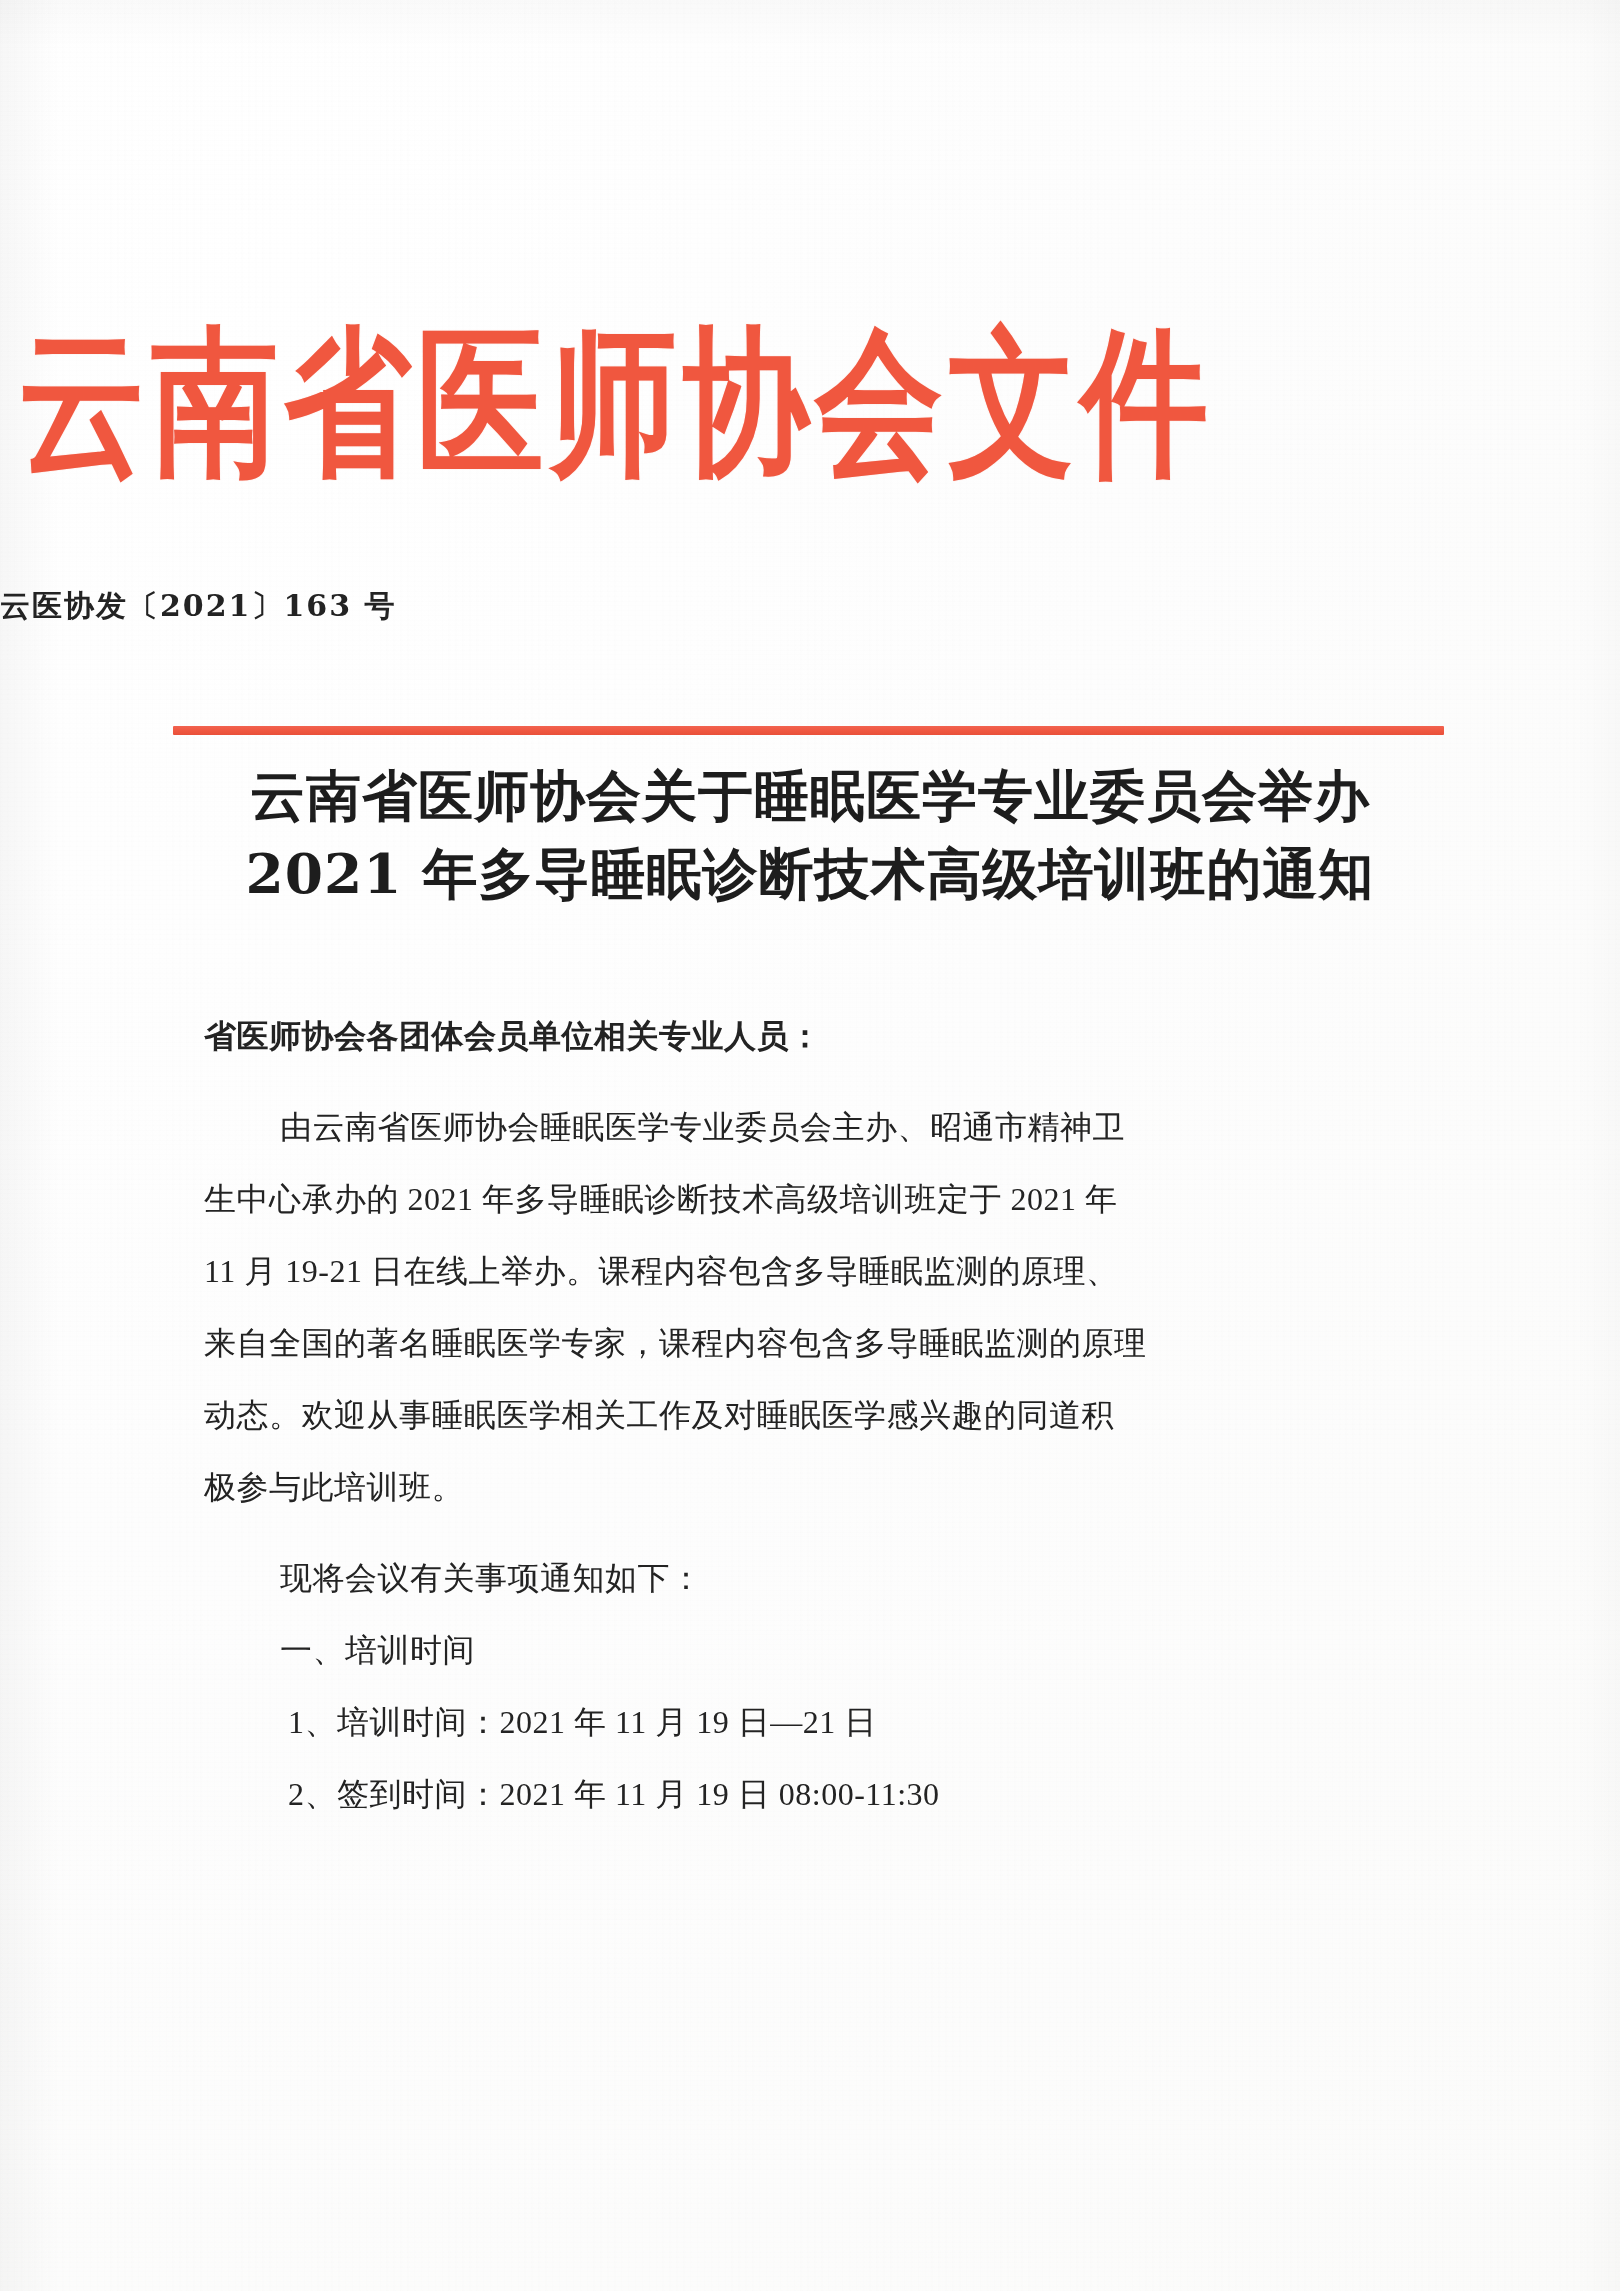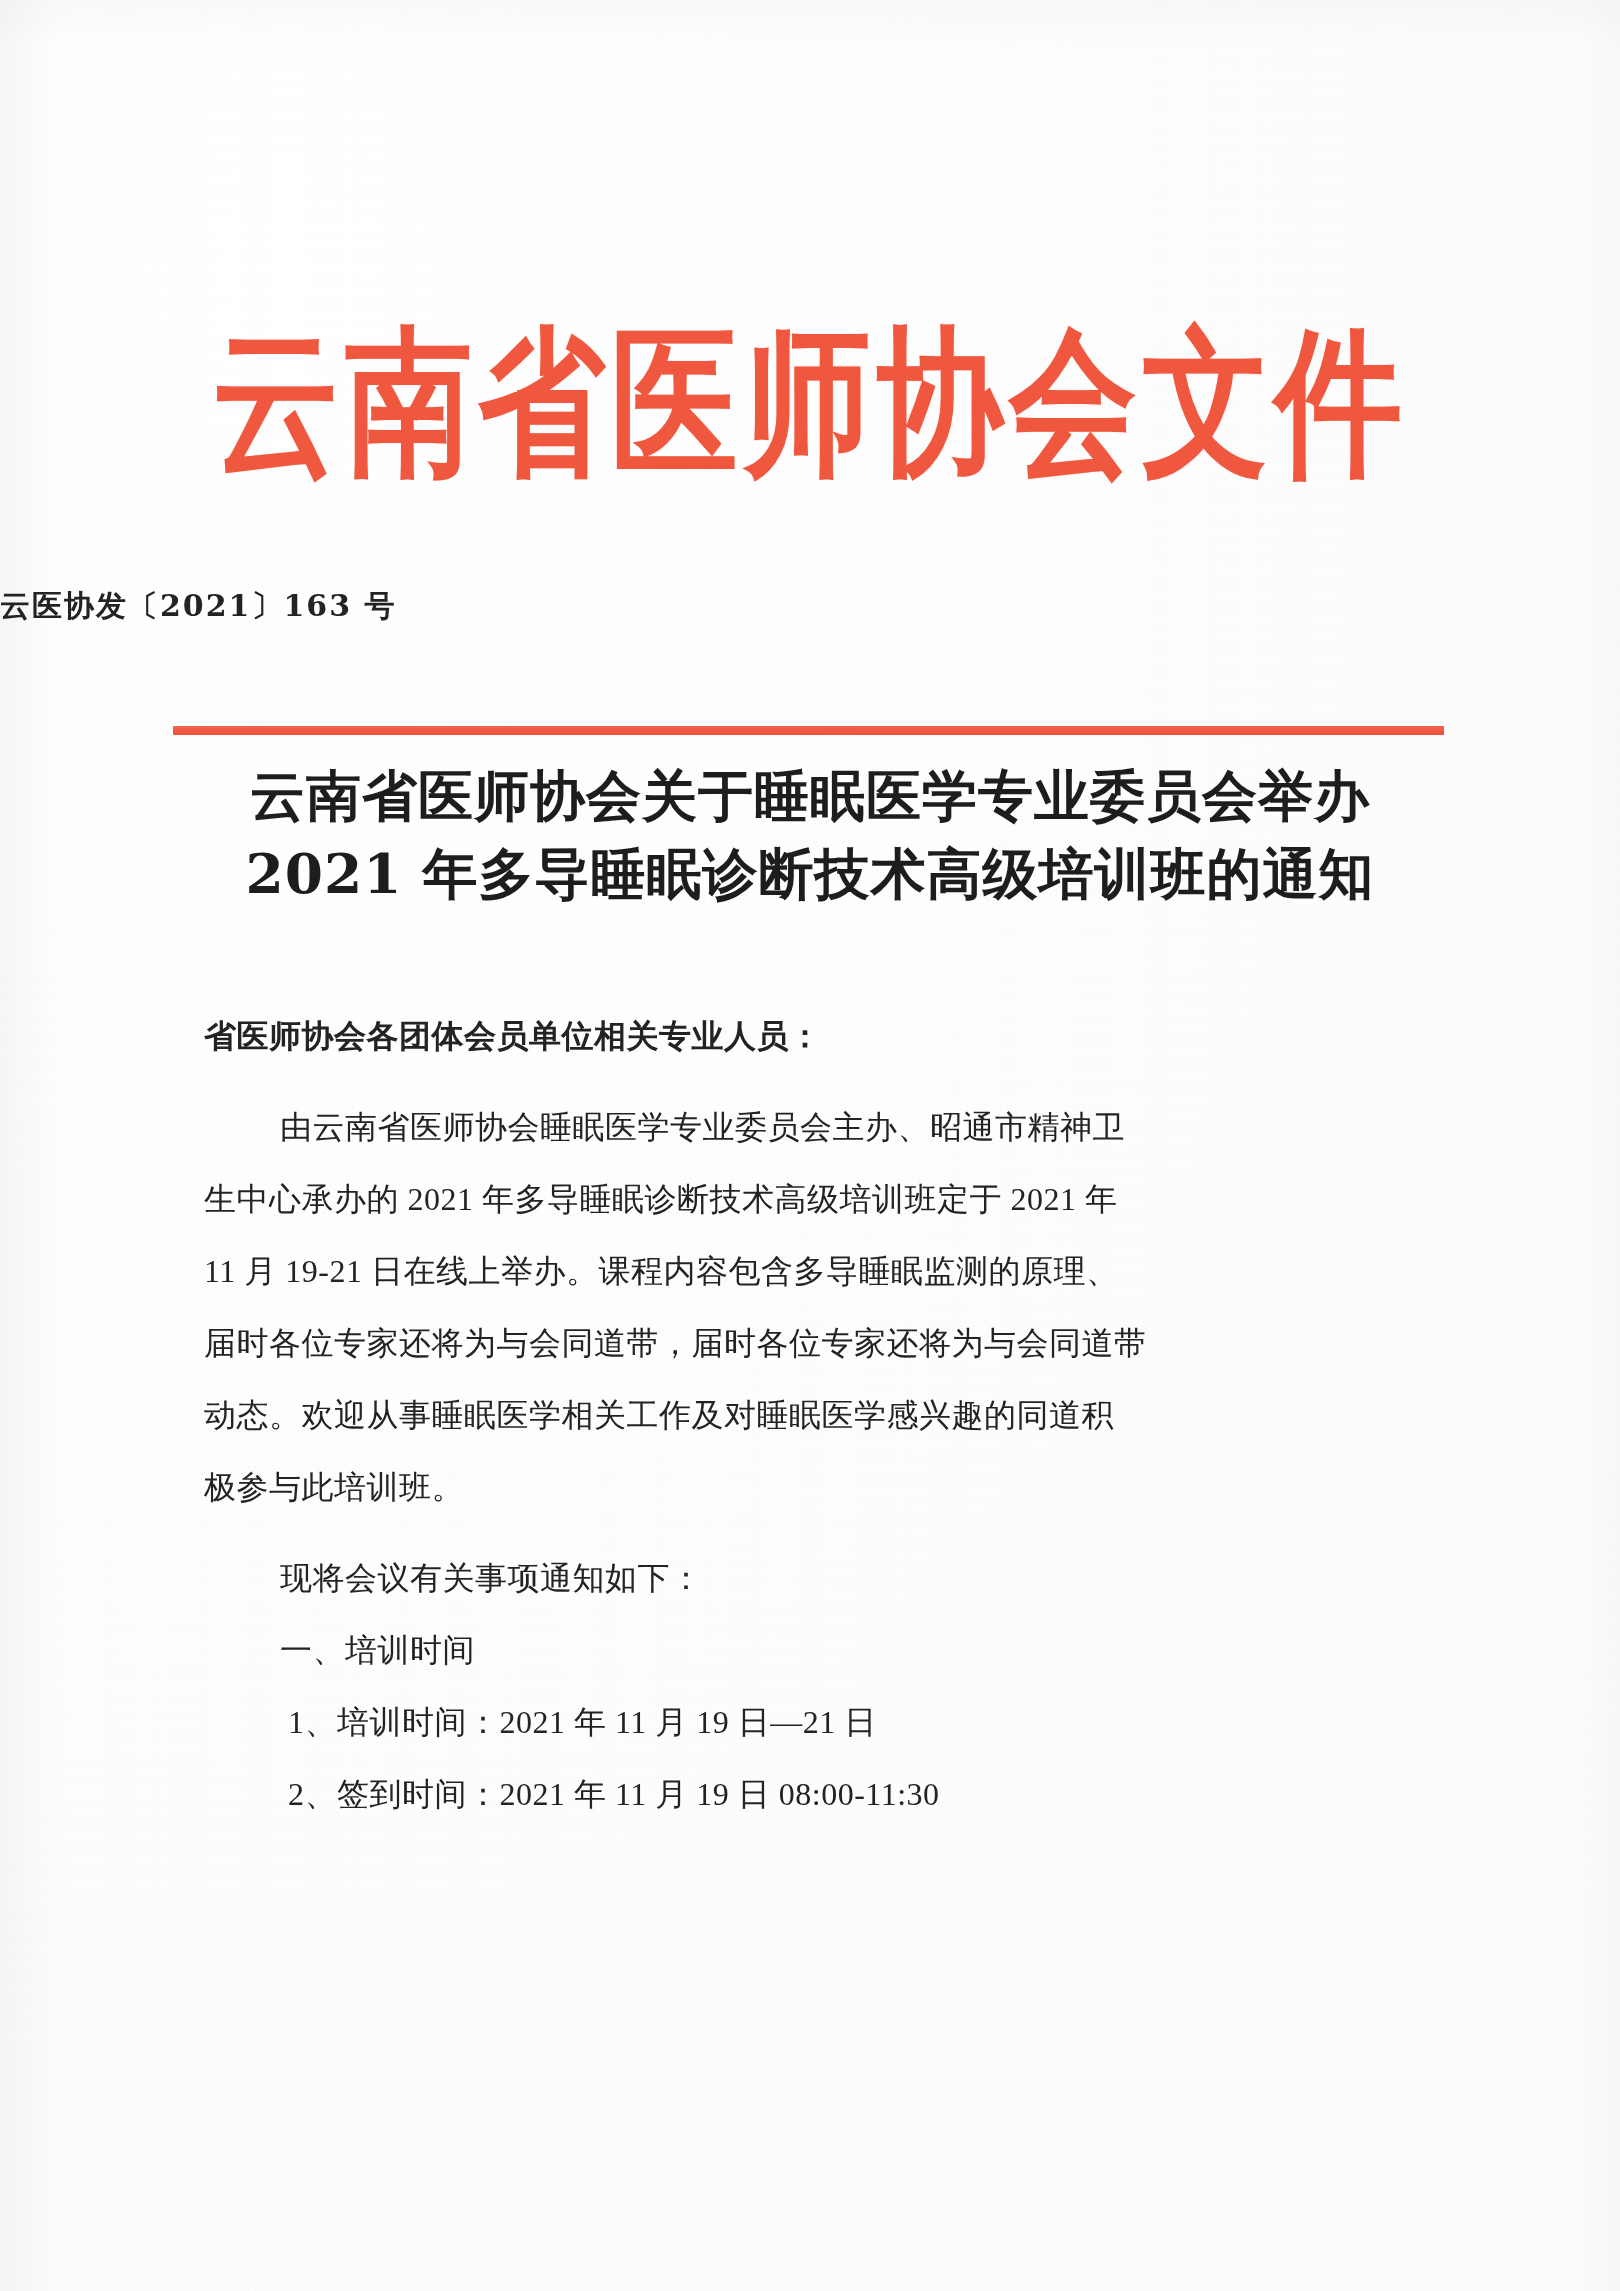--- a/index.html
+++ b/index.html
@@ -49,21 +49,21 @@
     position: relative;
     z-index: 2;
   }
 
   
   #masthead {
     position: absolute;
     left: 0;
     right: 0;
     top: 323px;
-    text-align: center;
+    text-align: left;
   }
   #masthead-title {
     display: inline-block;
     font-family: "DejaVu Sans", sans-serif;
     font-size: 131px;
     line-height: 1.0;
     font-weight: 700;
     color: #f0573f;
     letter-spacing: 5.9px;
     transform: scaleY(1.22) scaleX(0.97);
@@ -162,21 +162,21 @@
       <div class="heading-line">2021 年多导睡眠诊断技术高级培训班的通知</div>
     </div>
 
     <div id="body-block">
 
       <div class="body-line salutation">省医师协会各团体会员单位相关专业人员：</div>
 
       <div class="body-line indent-2">由云南省医师协会睡眠医学专业委员会主办、昭通市精神卫</div>
       <div class="body-line">生中心承办的 2021 年多导睡眠诊断技术高级培训班定于 2021 年</div>
       <div class="body-line">11 月 19-21 日在线上举办。课程内容包含多导睡眠监测的原理、</div>
-      <div class="body-line">届时各位专家还将为与会同道带，届时各位专家还将为与会同道带</div>
+      <div class="body-line">来自全国的著名睡眠医学专家，课程内容包含多导睡眠监测的原理</div>
       <div class="body-line">动态。欢迎从事睡眠医学相关工作及对睡眠医学感兴趣的同道积</div>
       <div class="body-line">极参与此培训班。</div>
 
       <div class="body-line indent-2 gap-before">现将会议有关事项通知如下：</div>
 
       <div class="body-line indent-2 section-heading">一、培训时间</div>
 
       <div class="body-line indent-2b">1、培训时间：2021 年 11 月 19 日—21 日</div>
       <div class="body-line indent-2b">2、签到时间：2021 年 11 月 19 日 08:00-11:30</div>
 

